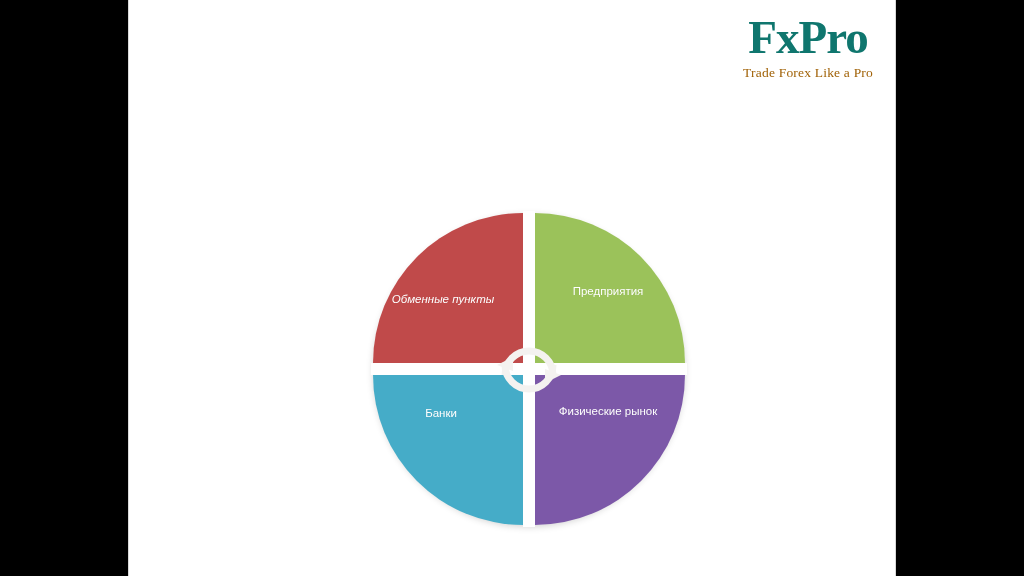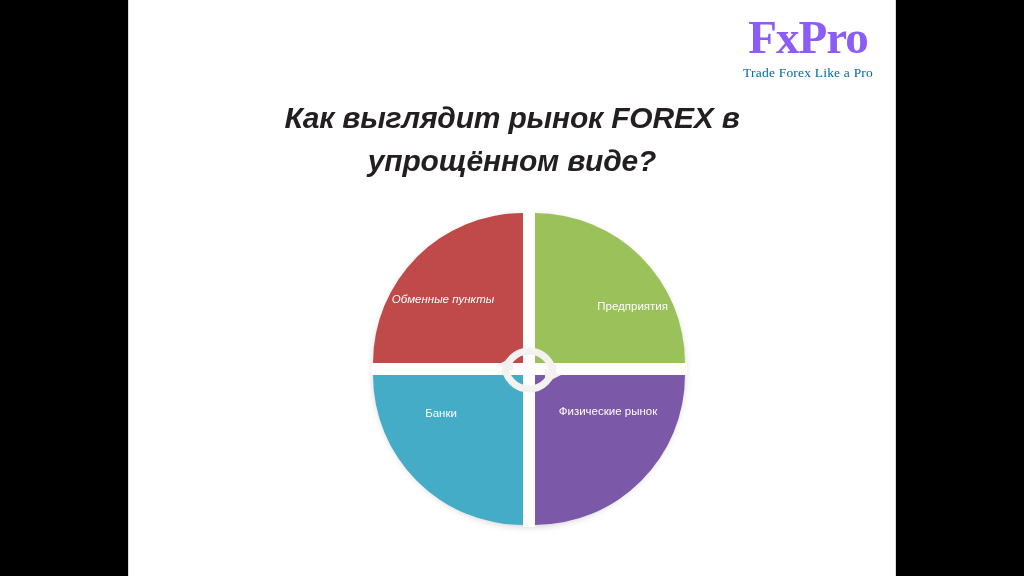--- a/index.html
+++ b/index.html
@@ -28,28 +28,28 @@
   
   .logo-wrap{
     position:absolute;right:22px;top:14px;
     text-align:center;
     line-height:1;
   }
   .logo-mark{
     font-family:"Liberation Serif", serif;
     font-weight:bold;
     font-size:47px;
-    color:#8b5cf6;
+    color:#0f766e;
     letter-spacing:-1px;
     white-space:nowrap;
   }
   .logo-tag{
     font-family:"Liberation Serif", serif;
     font-size:13.5px;
-    color:#0369a1;
+    color:#a16207;
     margin-top:5px;
     white-space:nowrap;
     letter-spacing:0.2px;
   }
 
   
   .title{
     position:absolute;left:0;right:0;top:97px;
     text-align:center;
     font-weight:bold;
@@ -99,21 +99,21 @@
     position:absolute;
     color:#ffffff;
     font-size:11.5px;
     line-height:1.45;
     text-align:center;
     width:120px;
     z-index:5;
     text-shadow:0 0 1px rgba(0,0,0,0.07);
   }
   .lbl-tl{left:10px;top:78px;font-style:italic;}
-  .lbl-tr{left:175px;top:85px;text-align:right;}
+  .lbl-tr{left:175px;top:70px;}
   .lbl-bl{left:8px;top:192px;}
   .lbl-br{left:175px;top:190px;}
 
   
   .cycle{
     position:absolute;left:112px;top:112px;width:88px;height:88px;
     z-index:8;
   }
 
   .vline,.hline{position:absolute;background:#ffffff;z-index:4;}
@@ -128,24 +128,20 @@
   <div class="letterbox left"></div>
   <div class="letterbox right"></div>
 
   <div class="slide">
 
     <div class="logo-wrap">
       <div class="logo-mark">FxPro</div>
       <div class="logo-tag">Trade Forex Like a Pro</div>
     </div>
 
-    <div class="title">
-      <span>Как выглядит рынок FOREX в</span>
-      <span>упрощённом виде?</span>
-    </div>
 
     <div class="wheel">
 
       <div class="qshadow"></div>
 
       <div class="quad q-tl">
         <div class="fill" style="background:#c04a4a"></div>
       </div>
       <div class="quad q-tr">
         <div class="fill" style="background:#9bc25a"></div>

